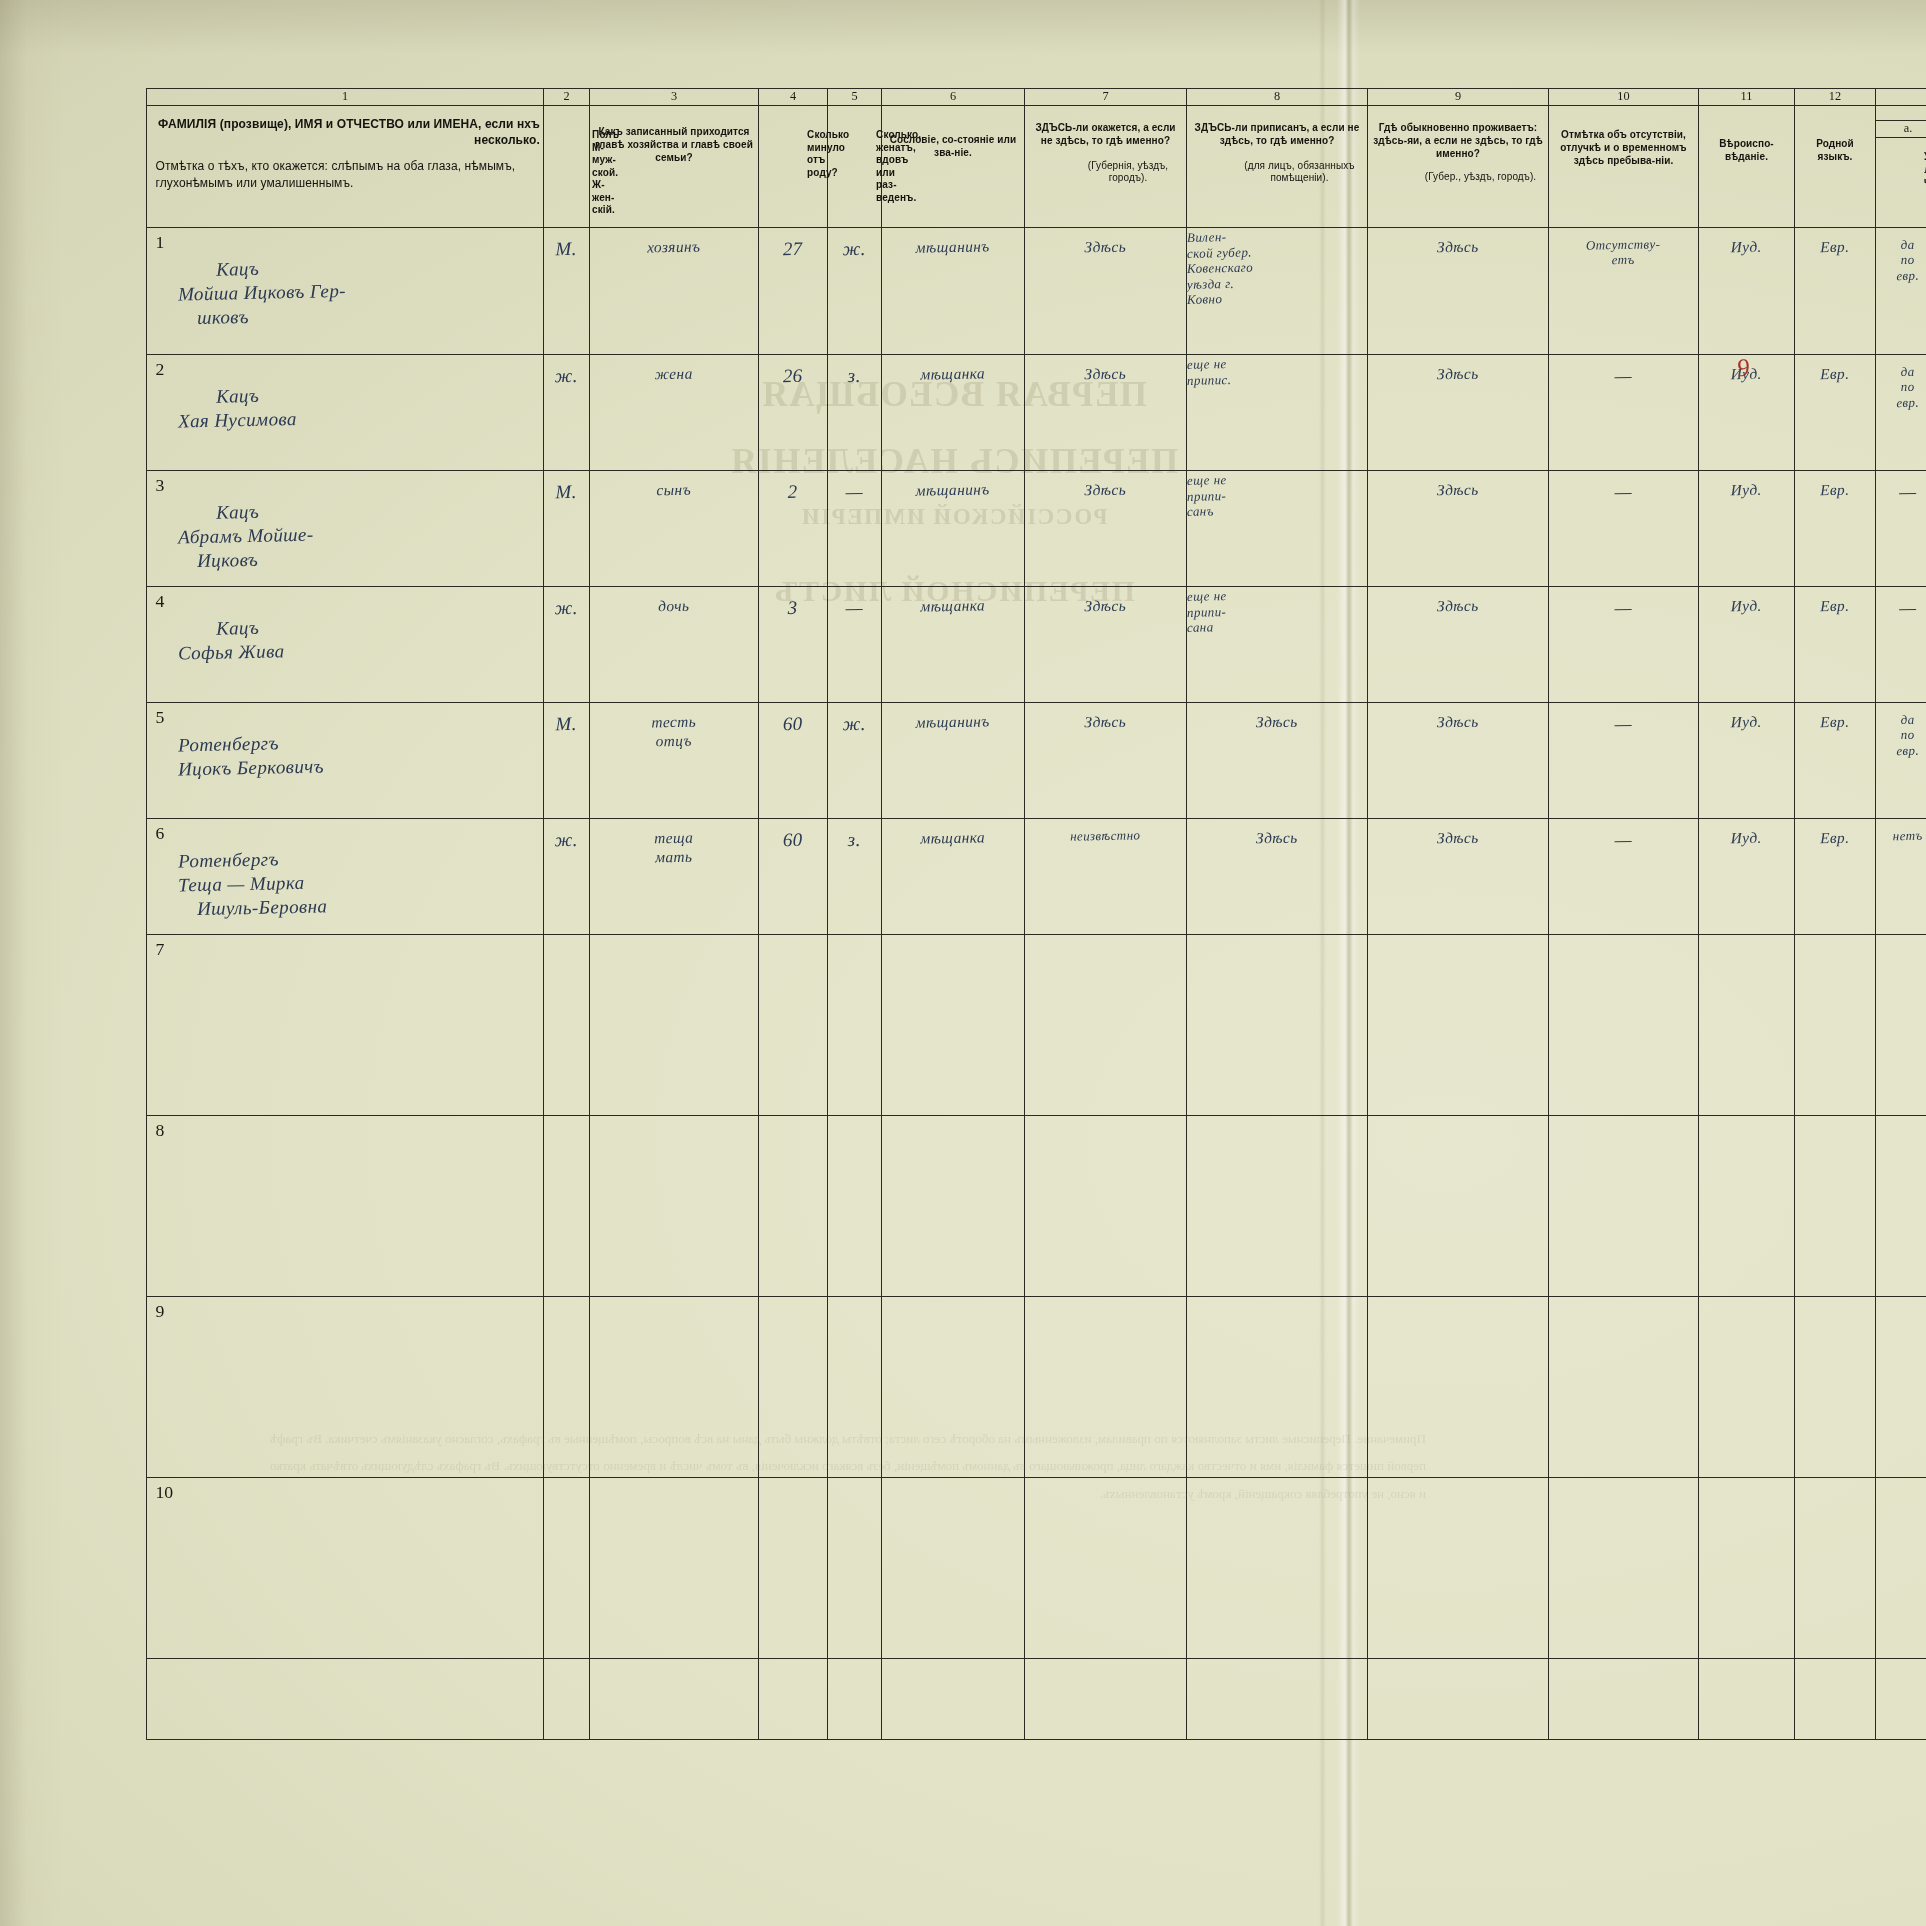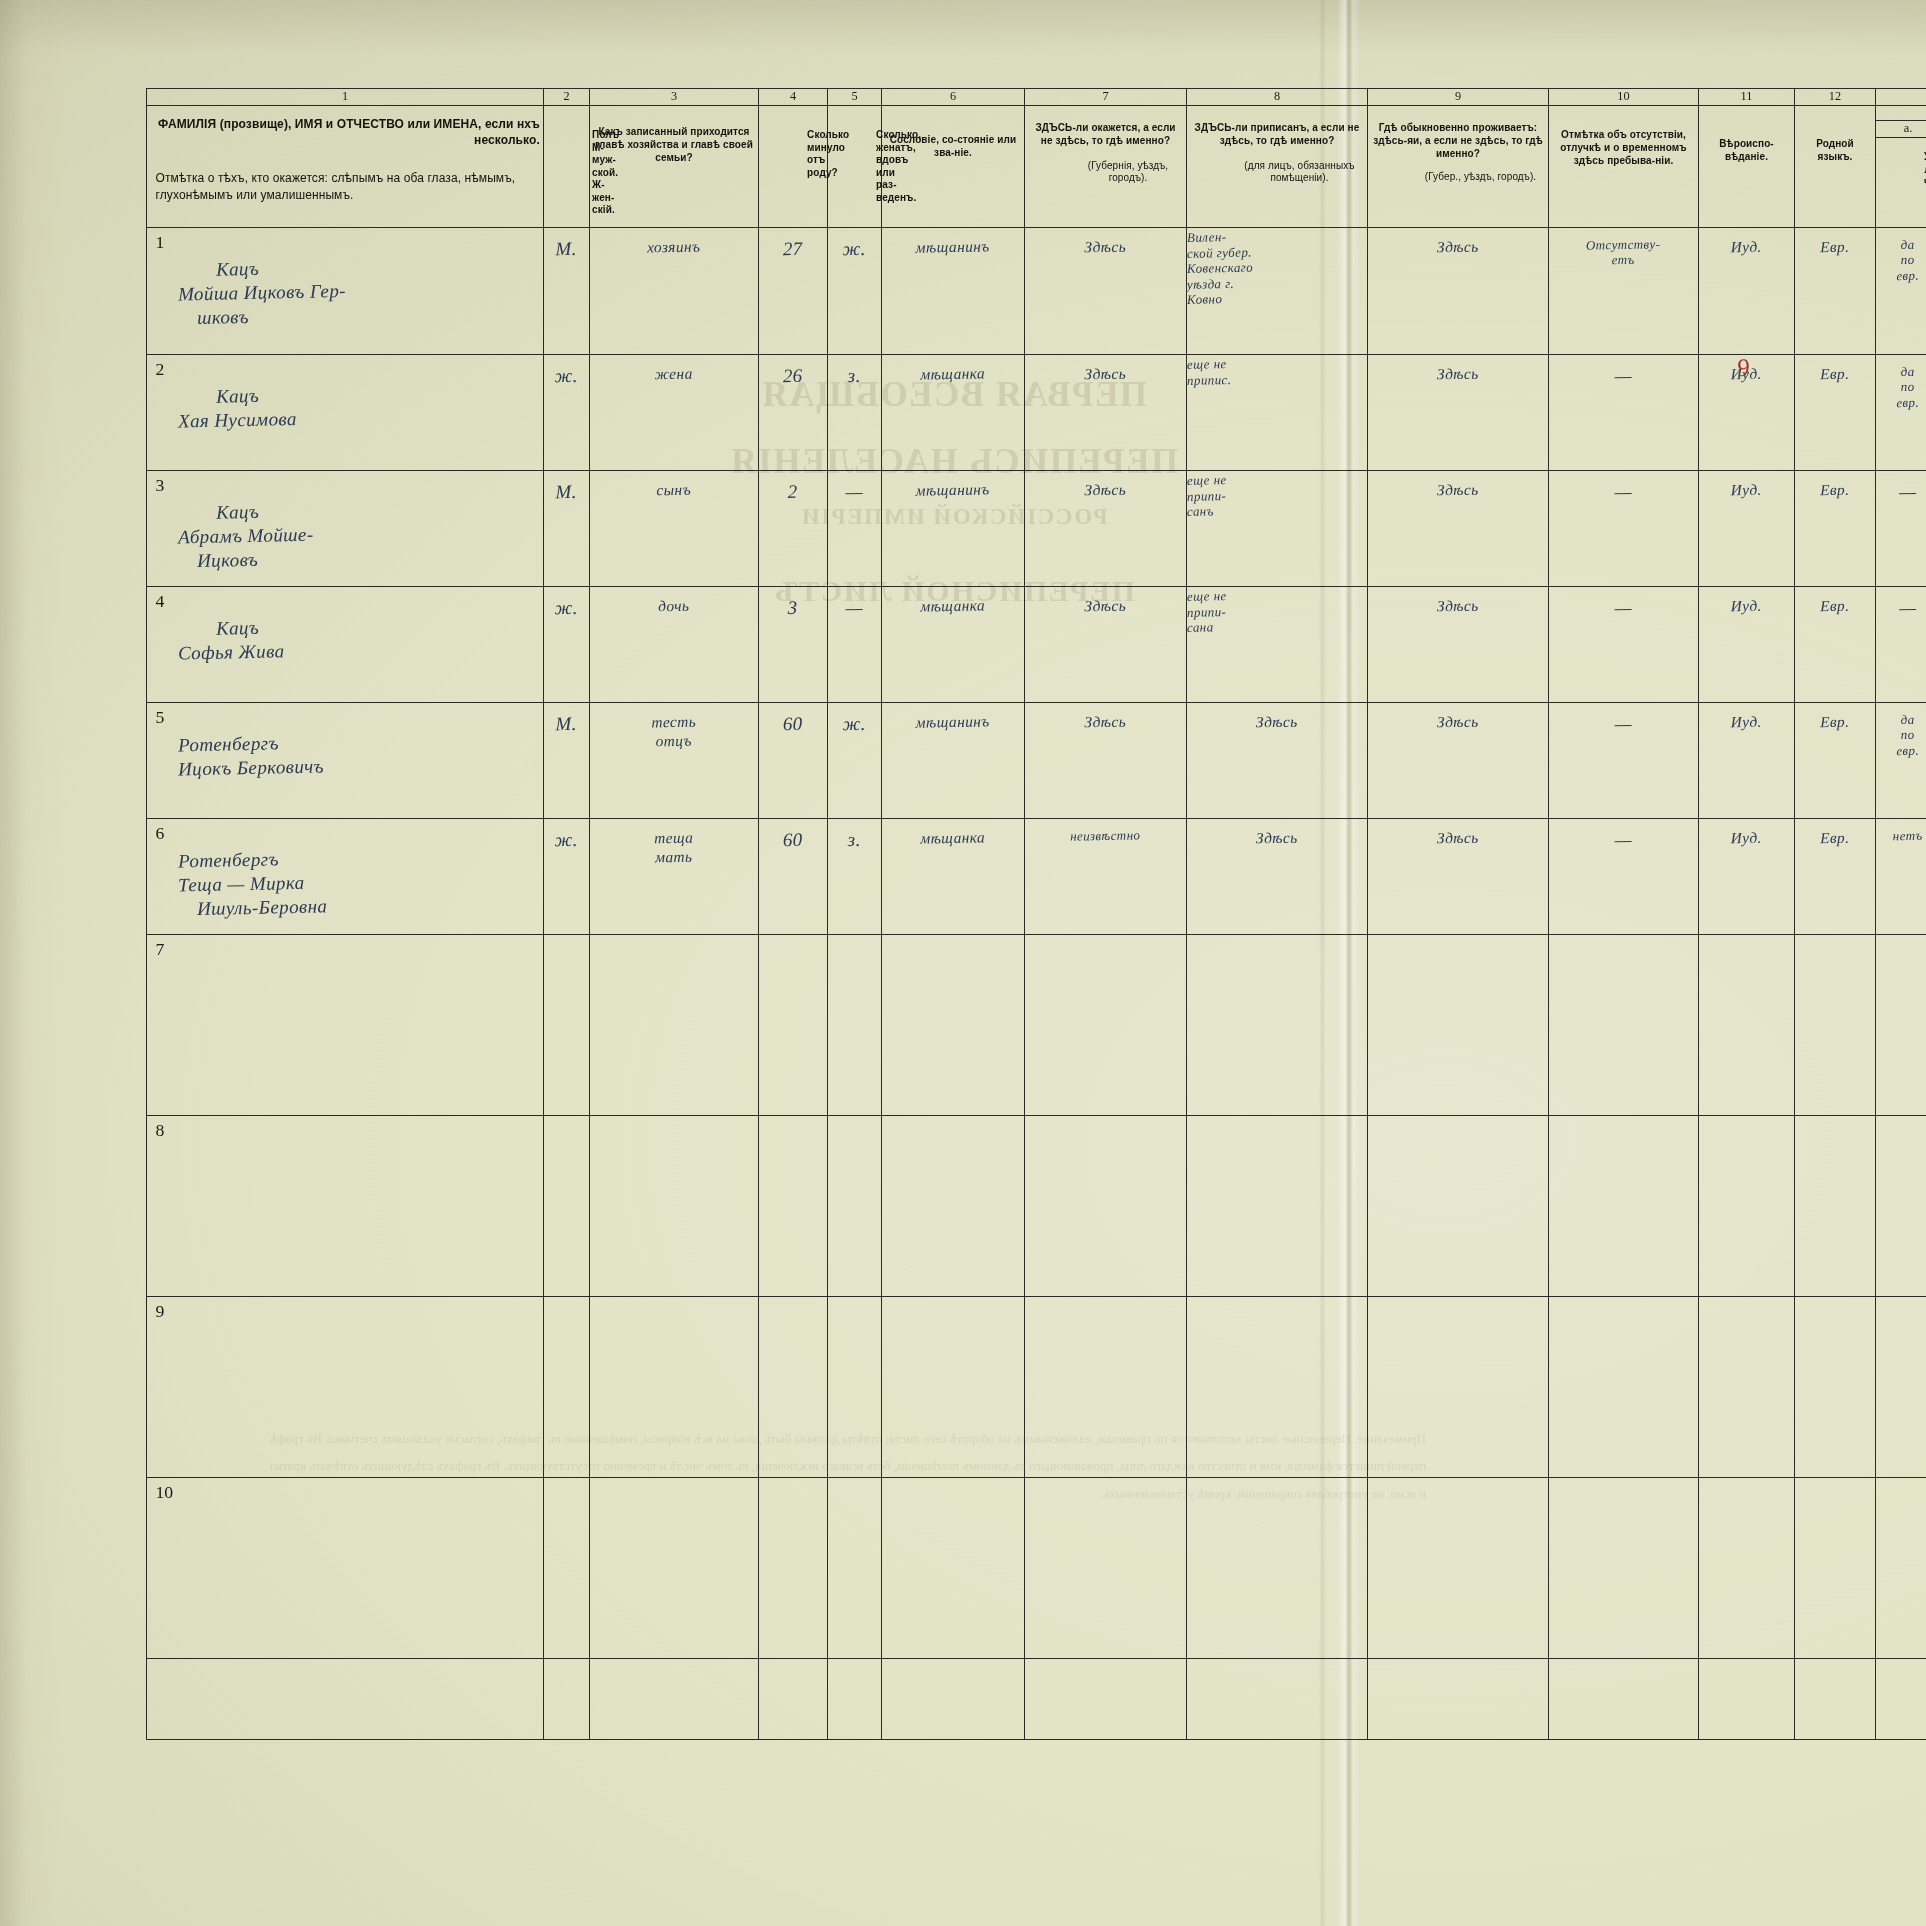--- a/index.html
+++ b/index.html
@@ -174,21 +174,21 @@
     <td class="hdr-num">12</td>
     <td class="hdr-num" colspan="2">13</td>
 
   </tr>
 
   <tr>
     <td rowspan="3">
       <div class="hdr-txt left" style="padding-top:10px;text-align:right;">
         <span>ФАМИЛІЯ (прозвище), ИМЯ и ОТЧЕСТВО или ИМЕНА, если нхъ несколько.</span>
       </div>
-      <div class="hdr-txt left" style="padding-top:7px;margin-top:12px;">
+      <div class="hdr-txt left" style="padding-top:7px;">
         <span class="reg">Отмѣтка о тѣхъ, кто окажется: слѣпымъ на оба глаза, нѣмымъ, глухонѣмымъ или умалишеннымъ.</span>
       </div>
     </td>
     <td rowspan="3">
       <div class="hdr-txt tiny" style="padding-top:23px;">
         <span>Полъ М-муж-ской. Ж-жен-скій.</span>
       </div>
     </td>
     <td rowspan="3">
       <div class="hdr-txt small" style="padding-top:19px;">

